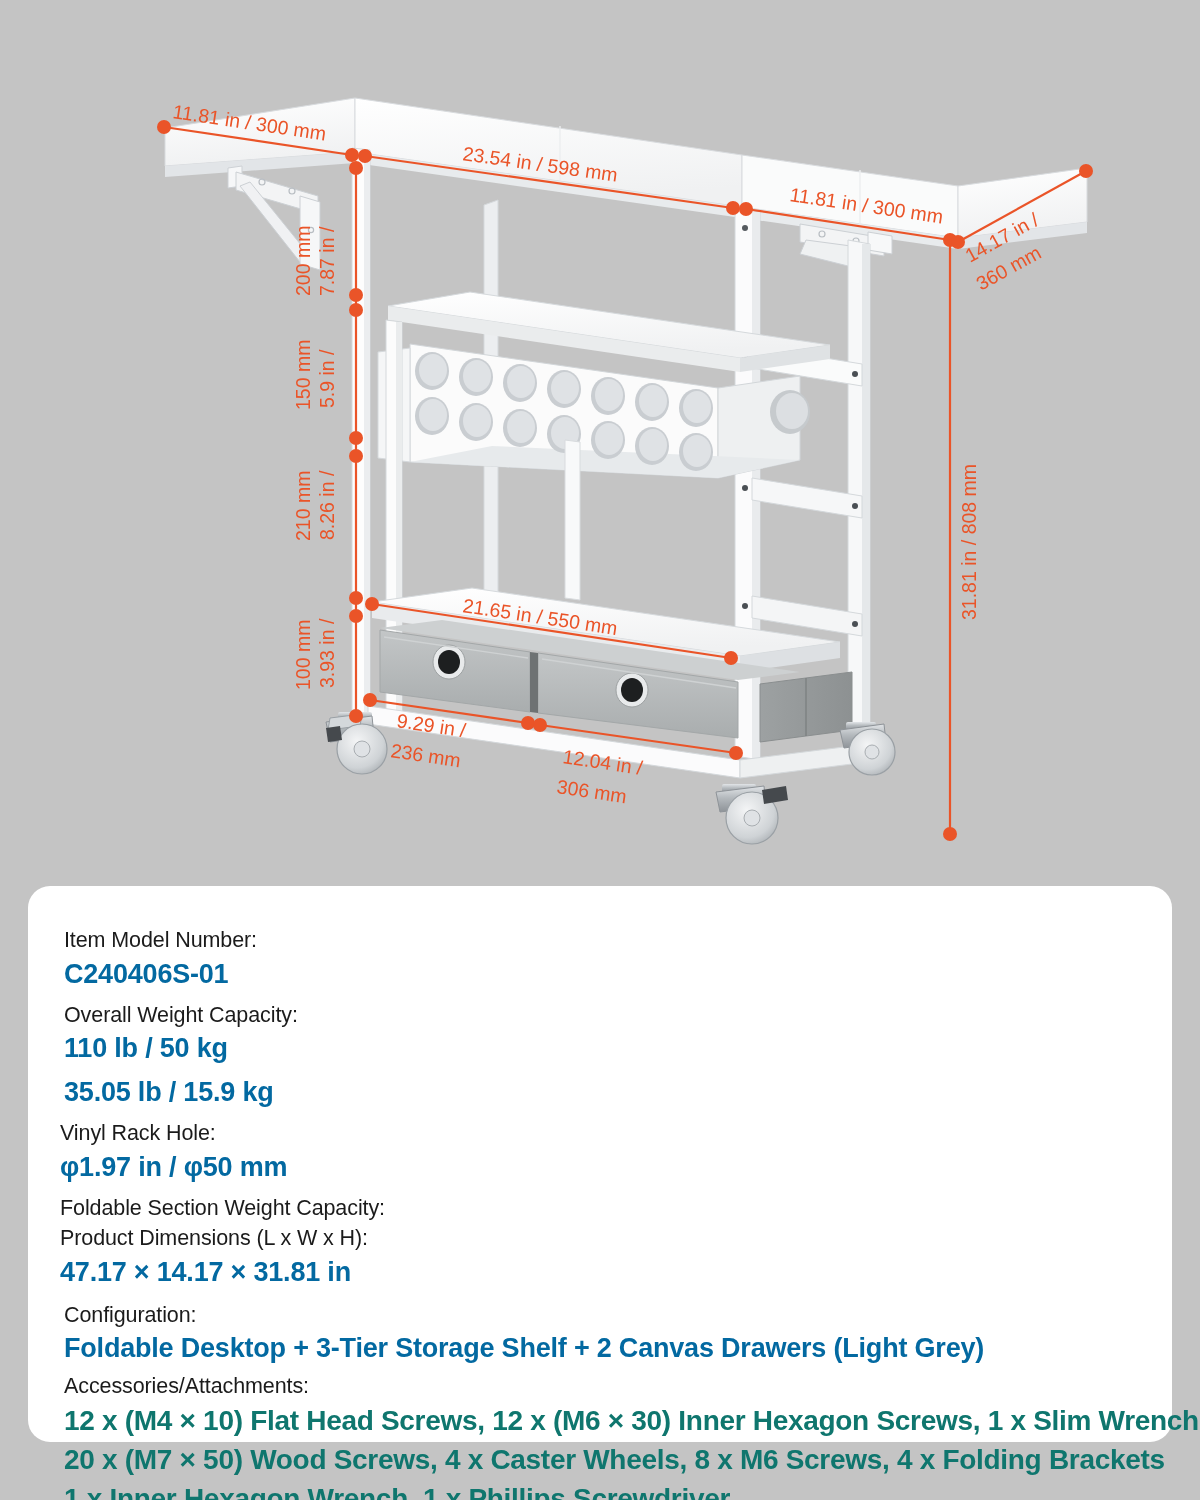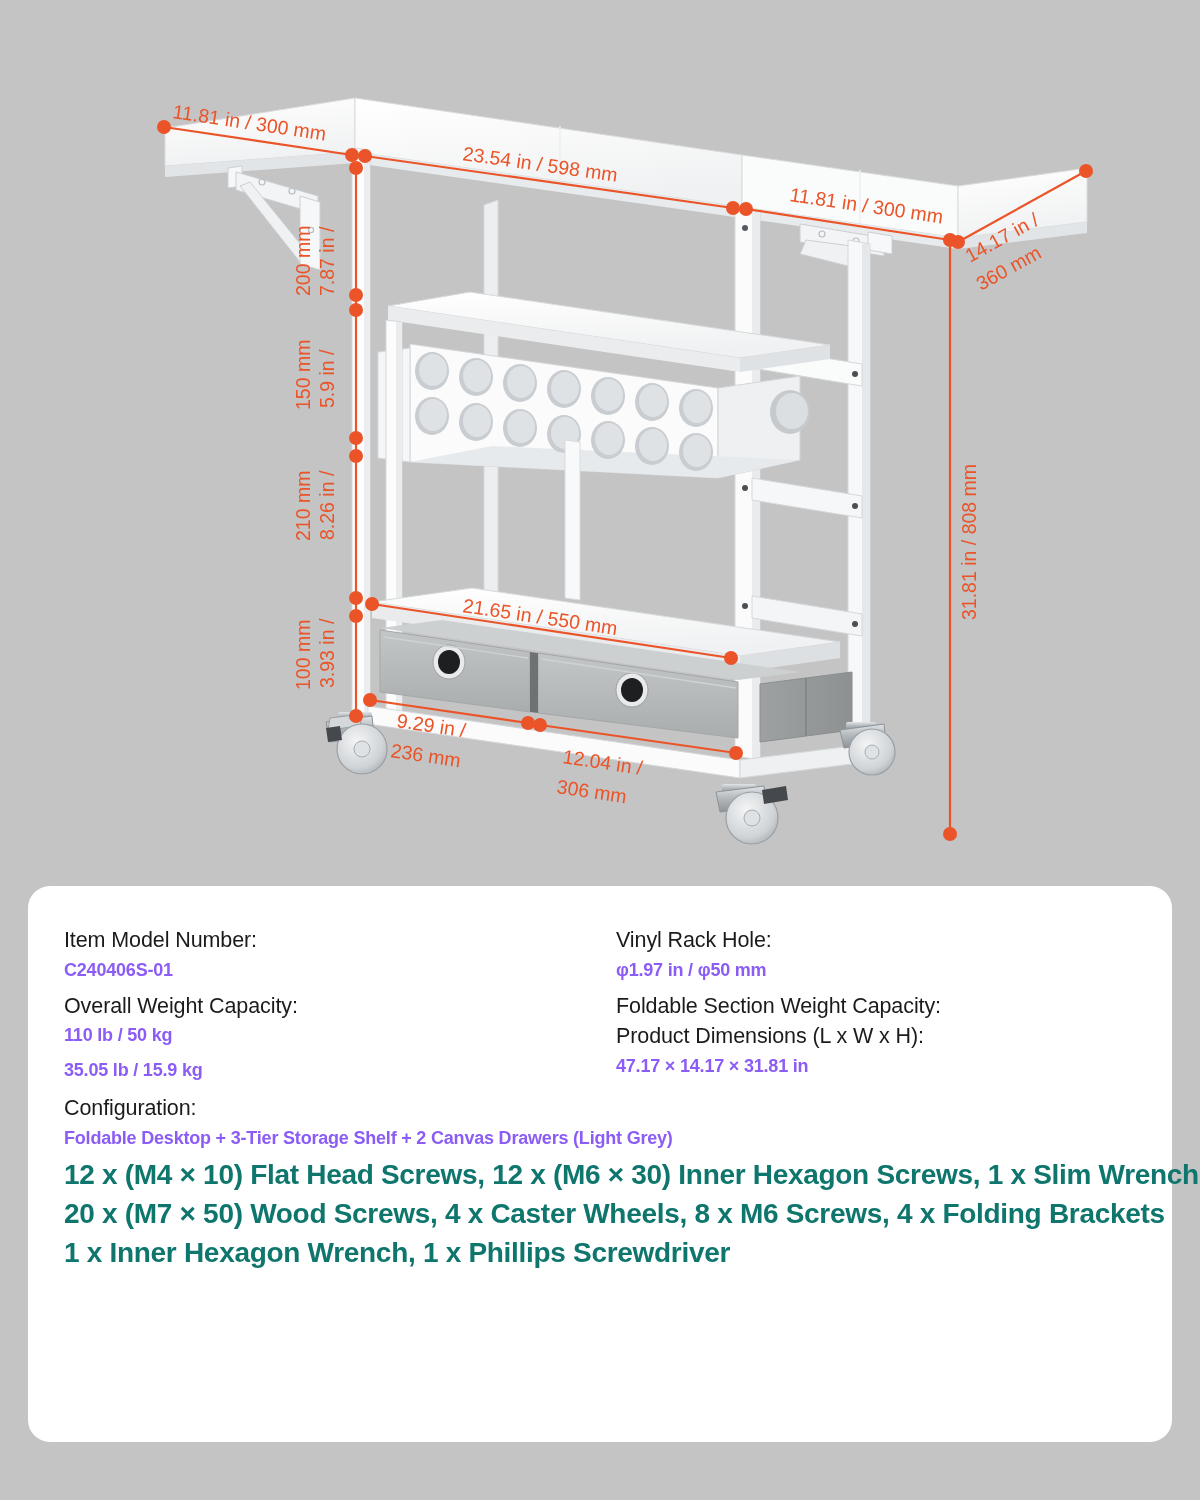--- a/index.html
+++ b/index.html
@@ -38,43 +38,43 @@
     width: 1144px;
     height: 556px;
     background: #ffffff;
     border-radius: 22px;
     box-sizing: border-box;
     padding: 44px 0 0 0;
   }
 
   .spec-columns {
     display: flex;
-    flex-direction: row;
+    flex-direction: column;
     padding: 0 16px 0 16px;
   }
   .spec-col {
     width: 50%;
     box-sizing: border-box;
     padding-left: 20px;
   }
   .spec-col.right {
     padding-left: 16px;
   }
 
   .spec-label {
     font-size: 21.5px;
     color: #1b1b1b;
     line-height: 1.0;
     margin: 0 0 9px 0;
     letter-spacing: -0.1px;
     white-space: nowrap;
   }
   .spec-value {
-    font-size: 18px;
-    color: #8b5cf6;
+    font-size: 27px;
+    color: #0369a1;
     font-weight: bold;
     line-height: 1.0;
     margin: 0 0 17px 0;
     letter-spacing: -0.2px;
     white-space: nowrap;
   }
 
   .spec-wide {
     padding: 0 16px 0 36px;
     margin-top: 2px;
@@ -452,20 +452,21 @@
         <p class="spec-label">Product Dimensions (L x W x H):</p>
         <p class="spec-value">47.17 × 14.17 × 31.81 in</p>
       </div>
 
     </div>
 
     <div class="spec-wide">
       <p class="spec-label">Configuration:</p>
       <p class="spec-value">Foldable Desktop + 3-Tier Storage Shelf + 2 Canvas Drawers (Light Grey)</p>
 
+      <p class="spec-label">Accessories/Attachments:</p>
       <p class="acc-line">12 x (M4 × 10) Flat Head Screws,   12 x (M6 × 30) Inner Hexagon Screws,   1 x Slim Wrench</p>
       <p class="acc-line">20 x (M7 × 50) Wood Screws,   4 x Caster Wheels,   8 x M6 Screws,   4 x Folding Brackets</p>
       <p class="acc-line">1 x Inner Hexagon Wrench,   1 x Phillips Screwdriver</p>
     </div>
 
   </div>
 
 </div>
 
 </body></html>

